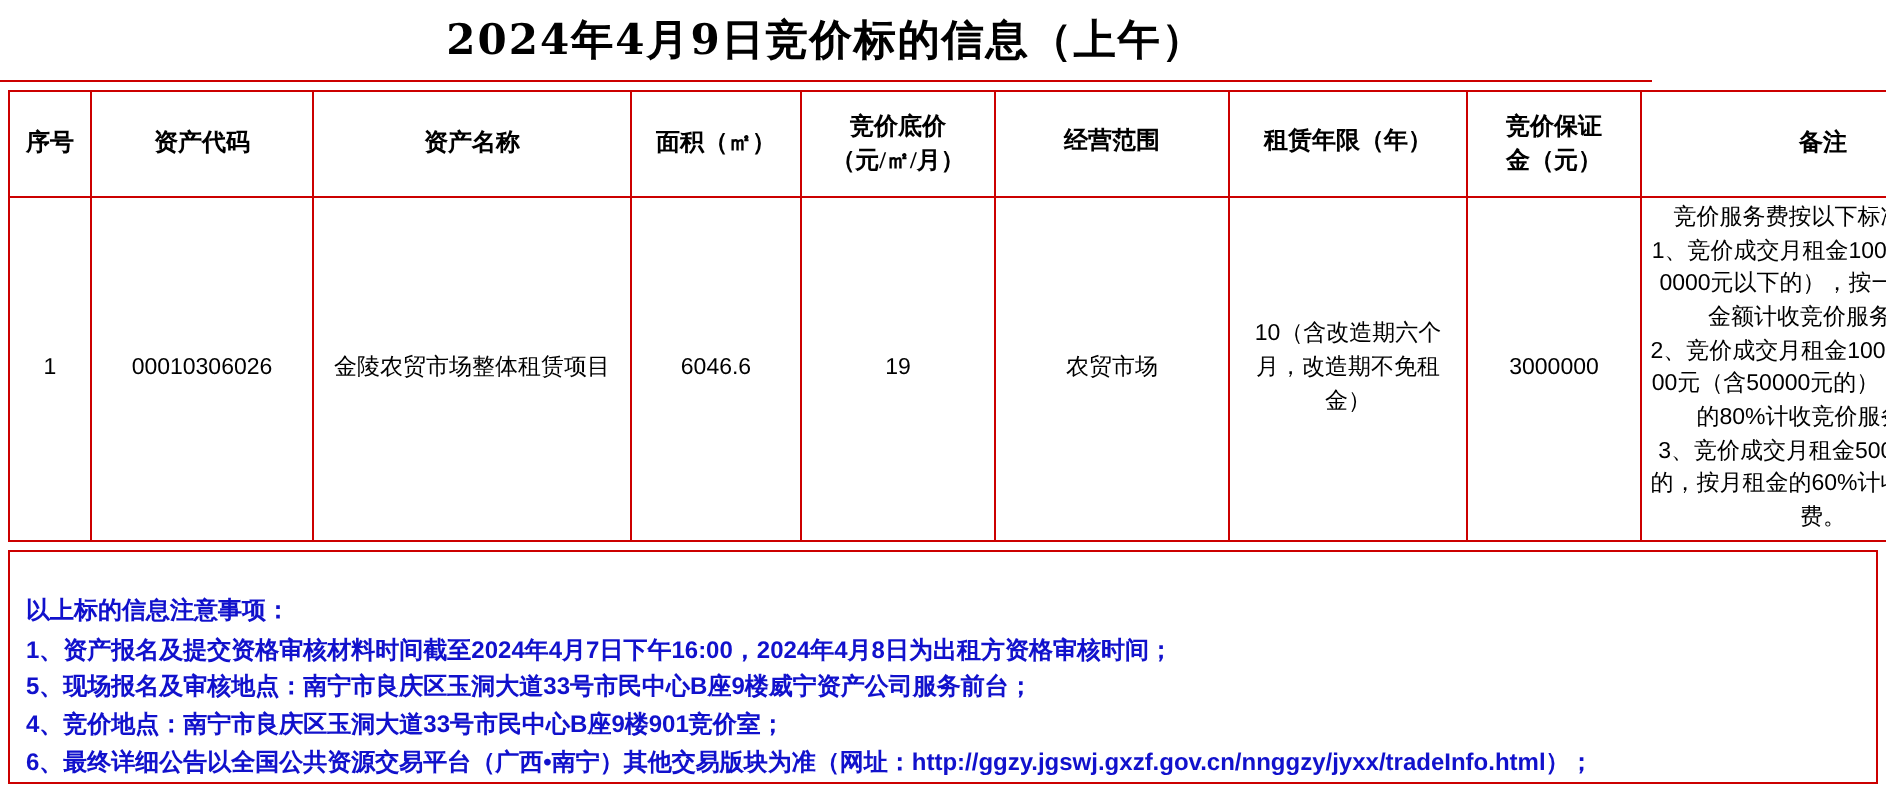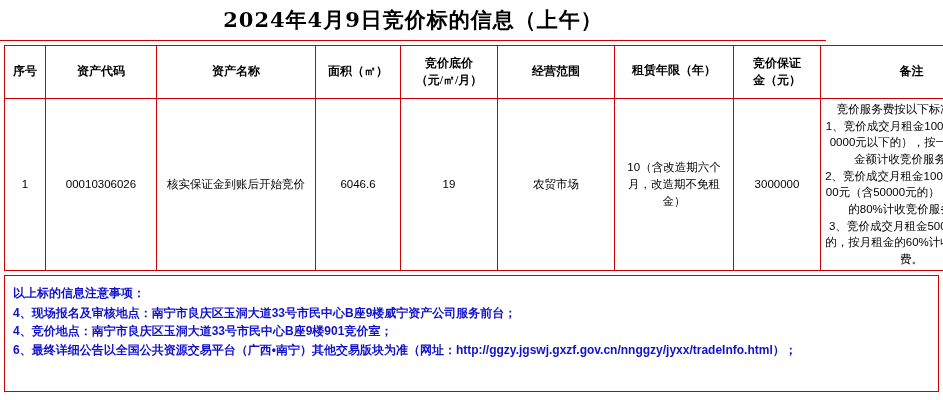--- a/index.html
+++ b/index.html
@@ -61,31 +61,31 @@
     vertical-align: top;
     padding: 6px 6px;
     line-height: 1.6;
     font-size: 11.5px;
   }
   .col-seq { width: 34px; }
   .col-code { width: 104px; }
   .col-name { width: 152px; }
   .col-area { width: 78px; }
   .col-price { width: 90px; font-family: Liberation Serif, serif; }
-  .col-scope { width: 110px; }
+  .col-scope { width: 110px; font-family: Liberation Mono, monospace; }
   .col-term { width: 112px; font-family: Liberation Mono, monospace; }
   .col-deposit { width: 80px; }
   .col-remark { width: 175px; }
 
   .notes {
     border: 1px solid #cc0000;
     margin: 4px 4px 0 4px;
     width: 935px;
     box-sizing: border-box;
-    padding: 8px 8px 6px 8px;
+    padding: 20px 8px 6px 8px;
     height: 117px;
   }
   .notes-title {
     font-size: 12px;
     font-weight: bold;
     color: #1111cc;
     margin-bottom: 2px;
     line-height: 1.5;
   }
   .note-line {
@@ -123,37 +123,38 @@
           <div>竞价保证</div>
           <div>金（元）</div>
         </th>
         <th class="col-remark">备注</th>
       </tr>
     </thead>
     <tbody>
       <tr style="height:155px;">
         <td>1</td>
         <td>00010306026</td>
-        <td>核实保证金到账后开始竞价</td>
+        <td>金陵农贸市场整体租赁项目</td>
         <td>6046.6</td>
         <td>19</td>
         <td>农贸市场</td>
         <td>10（含改造期六个月，改造期不免租金）</td>
         <td>3000000</td>
         <td class="remark-cell">
           <div>竞价服务费按以下标准交纳：</div>
           <div>1、竞价成交月租金10000元（含10000元以下的），按一个月租金金额计收竞价服务费；</div>
           <div>2、竞价成交月租金10001元至50000元（含50000元的），按月租金的80%计收竞价服务费；</div>
           <div>3、竞价成交月租金50001元以上的，按月租金的60%计收竞价服务费。</div>
         </td>
       </tr>
     </tbody>
   </table>
 
   <div class="notes">
     <div class="notes-title">以上标的信息注意事项：</div>
-    <div class="note-line">4、现场报名及审核地点：南宁市良庆区玉洞大道33号市民中心B座9楼威宁资产公司服务前台；</div>
+    <div class="note-line">1、资产报名及提交资格审核材料时间截至2024年4月7日下午16:00，2024年4月8日为出租方资格审核时间；</div>
+    <div class="note-line">5、现场报名及审核地点：南宁市良庆区玉洞大道33号市民中心B座9楼威宁资产公司服务前台；</div>
     <div class="note-line">4、竞价地点：南宁市良庆区玉洞大道33号市民中心B座9楼901竞价室；</div>
     <div class="note-line url">6、最终详细公告以全国公共资源交易平台（广西•南宁）其他交易版块为准（网址：http://ggzy.jgswj.gxzf.gov.cn/nnggzy/jyxx/tradeInfo.html）；</div>
 
   </div>
 
 </div>
 
 </body></html>

